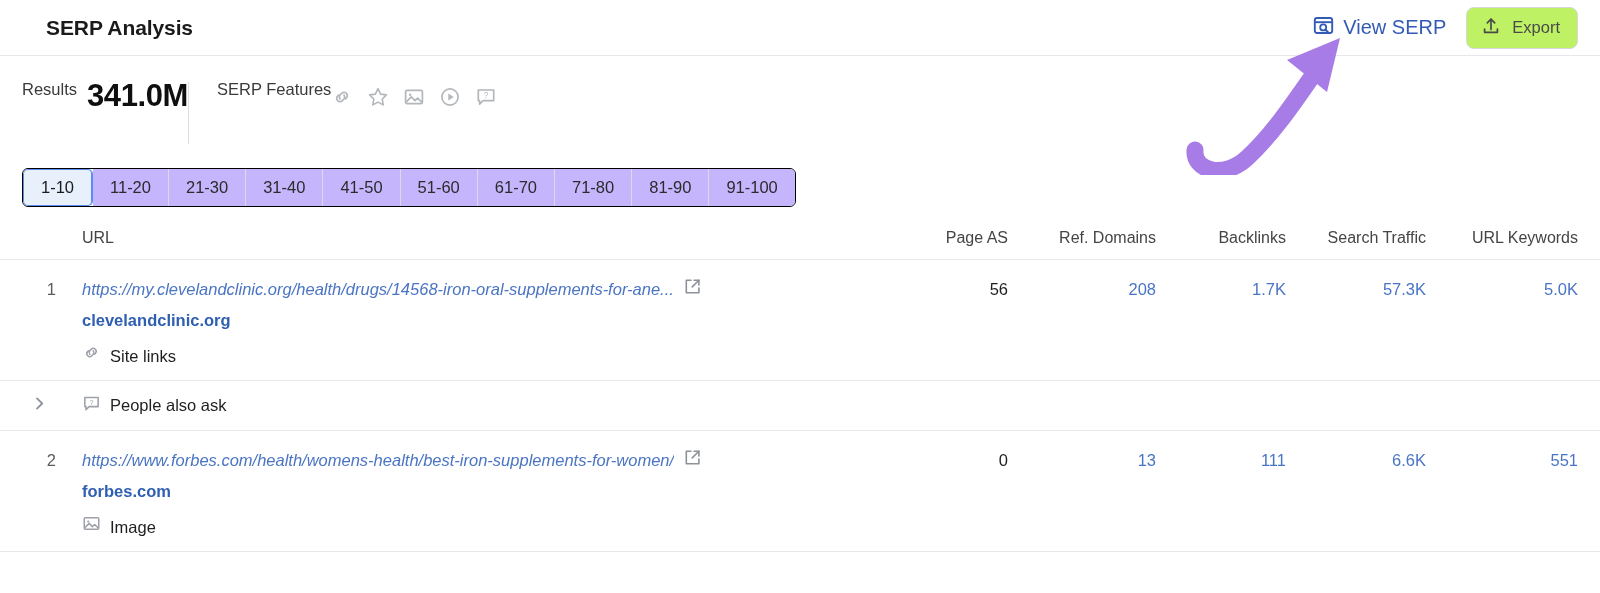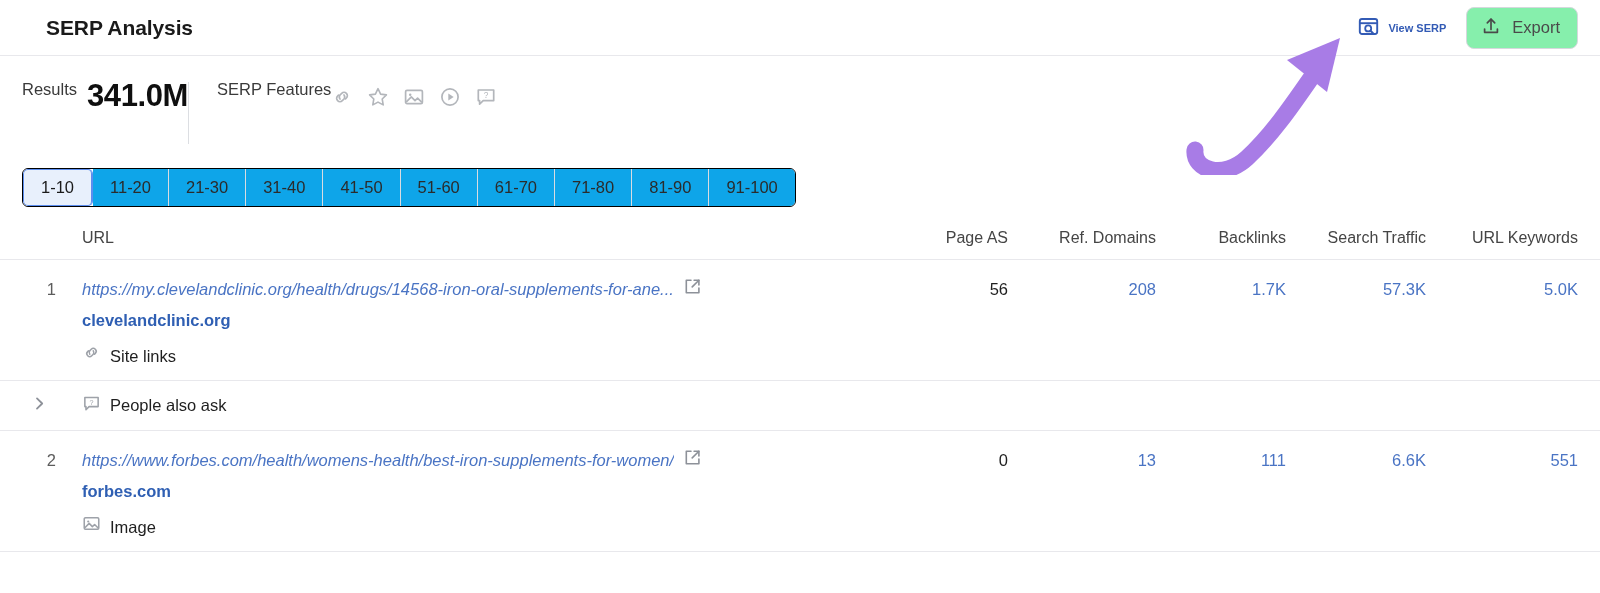--- a/index.html
+++ b/index.html
@@ -41,35 +41,34 @@
     margin-left: auto;
     display: flex;
     align-items: center;
     gap: 18px;
   }
   .view-serp {
     display: flex;
     align-items: center;
     gap: 9px;
     color: #335bb5;
-    font-size: 11px;
+    font-size: 20px;
     cursor: pointer;
     background: none;
     border: none;
     font-family: inherit;
     padding: 4px 2px;
-    font-weight: bold;
   }
   .export-btn {
     display: flex;
     align-items: center;
     gap: 11px;
     border: 1px solid #d5d8dd;
     border-radius: 8px;
-    background: #86efac;
+    background: #bef264;
     color: #4a4a4a;
     font-size: 16.5px;
     font-family: inherit;
     padding: 8px 17px 8px 14px;
     cursor: pointer;
   }
 
   
   .summary {
     display: flex;
@@ -115,21 +114,21 @@
     width: fit-content;
     border: 1px solid #000000;
     border-radius: 6px;
     overflow: hidden;
     background: #fff;
   }
   .pager-btn {
     font-family: inherit;
     font-size: 16.5px;
     color: #2b2b2b;
-    background: #0ea5e9;
+    background: #c4b5fd;
     border: none;
     border-right: 1px solid #d9dce1;
     padding: 9px 17px;
     cursor: pointer;
     min-width: 70px;
     text-align: center;
     line-height: 1.15;
   }
   .pager-btn:last-child { border-right: none; }
   .pager-btn.active {

